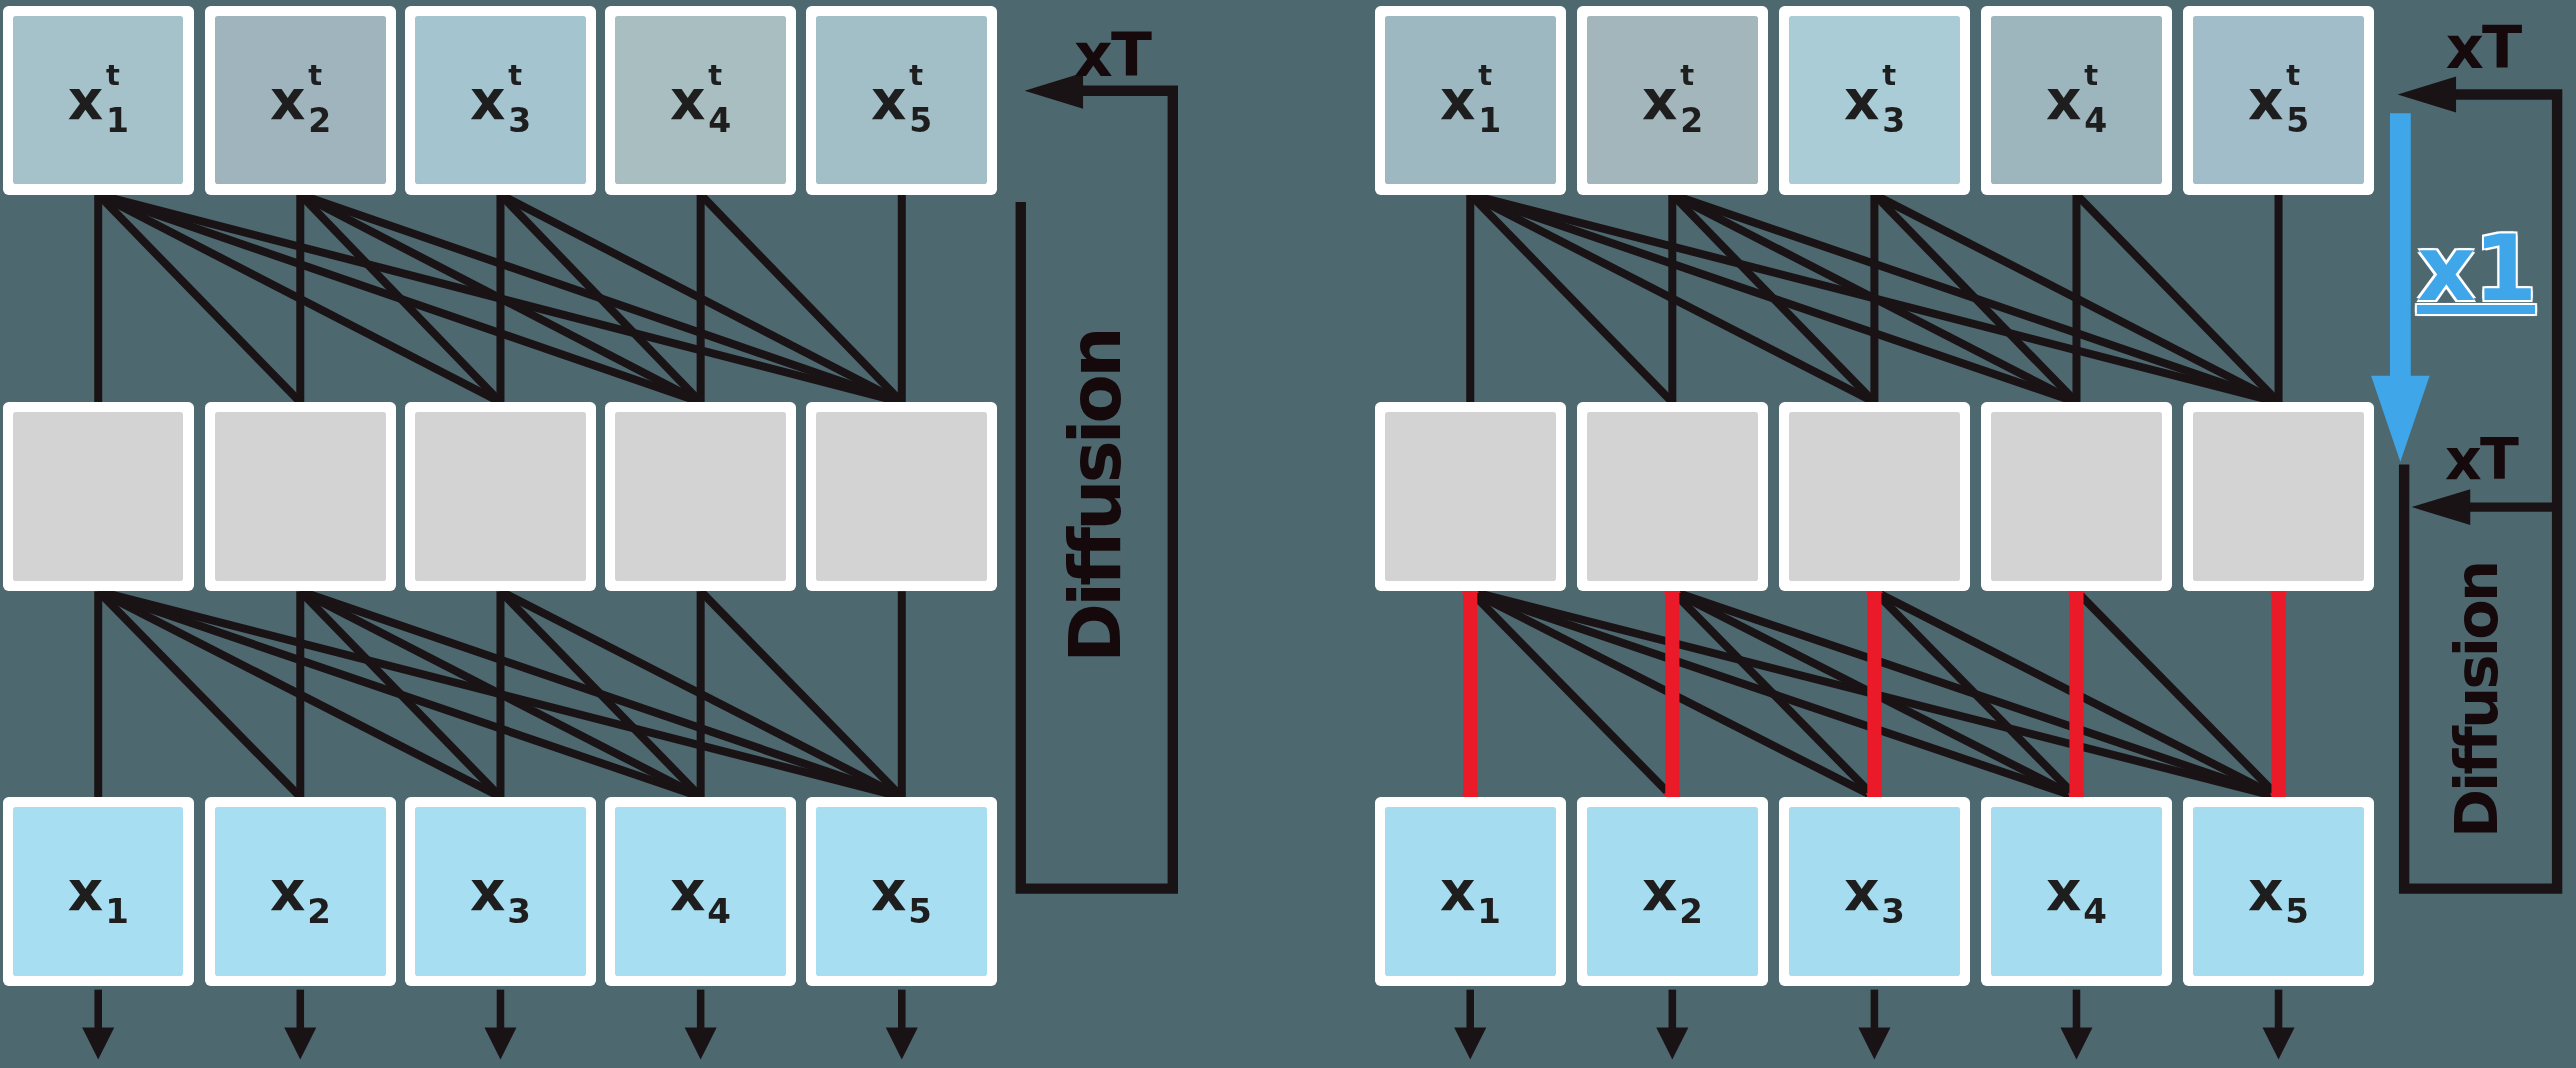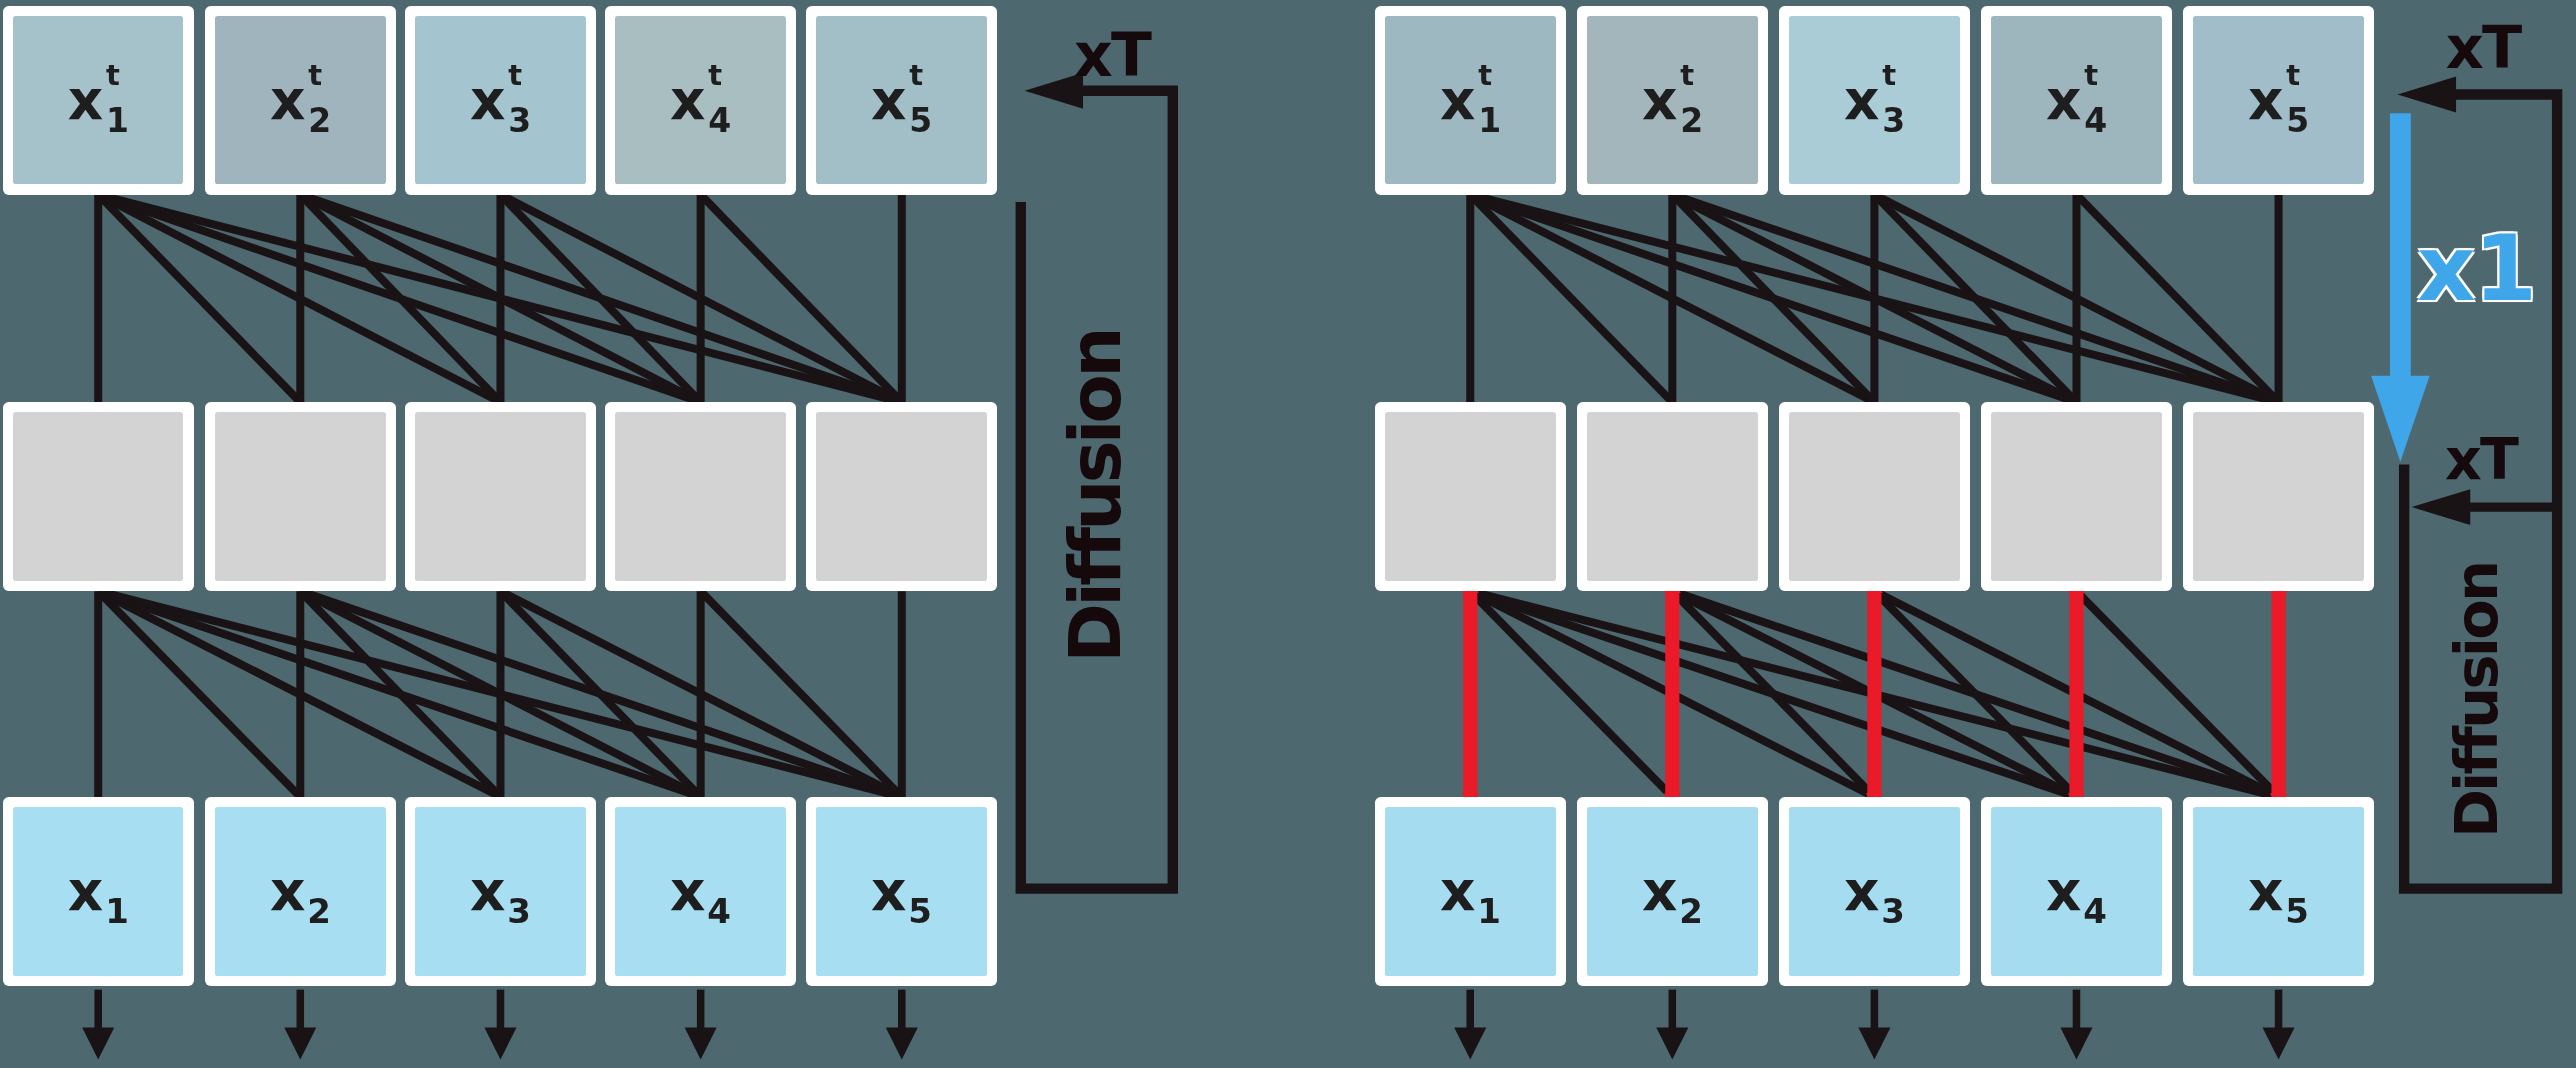--- a/index.html
+++ b/index.html
@@ -29,21 +29,21 @@
   .lbl .s2{font-size:33px;transform:translateY(5.7px);}
   .lbl .s2only{font-size:34px;transform:translateY(19px);margin-left:1.9px;}
   .txt{
     position:absolute;color:#15090c;font-weight:bold;white-space:nowrap;
     display:flex;align-items:center;justify-content:center;
   }
   #xt-left      {left:1046px;top:17px;  width:132px;height:76px;font-size:60px;letter-spacing:-1.9px;}
   #diff-left    {left:915px; top:453px; width:359px;height:87px;font-size:72px;letter-spacing:-3.8px;transform:rotate(-90deg);}
   #xt-right-top {left:2417px;top:11.3px;  width:132px;height:72px;font-size:59px;letter-spacing:-1.9px;}
   #x1-right     {left:2410px;top:215px; width:132px;height:106px;font-size:91px;letter-spacing:-1.9px;
-                 text-shadow:0 0 2.8px #ffffff,0 0 2.8px #ffffff,1.9px 1.9px 0 #ffffff,-1.9px -1.9px 0 #ffffff,1.9px -1.9px 0 #ffffff,-1.9px 1.9px 0 #ffffff;}
+                 text-shadow:0 0 2.8px #ffffff,0 0 2.8px #ffffff,1.9px 1.9px 0 #ffffff,-1.9px -1.9px 0 #ffffff,1.9px -1.9px 0 #ffffff,-1.9px 1.9px 0 #ffffff;text-decoration:underline;}
   #xt-right-mid {left:2415px;top:425px; width:132px;height:68px;font-size:57px;letter-spacing:-1.9px;}
   #diff-right   {left:2311px;top:661px; width:330px;height:79px;font-size:59px;letter-spacing:-2.8px;transform:rotate(-90deg);}
 </style>
 </head>
 <body>
 
 <div class="canvas" id="canvas" style="background: rgb(78, 104, 111);">
 
   <svg class="links" id="links" viewBox="0 0 2728 1132">
       <line x1="104" y1="206" x2="104" y2="426" stroke="#1a1316" stroke-width="8.5" stroke-linecap="butt"></line>

